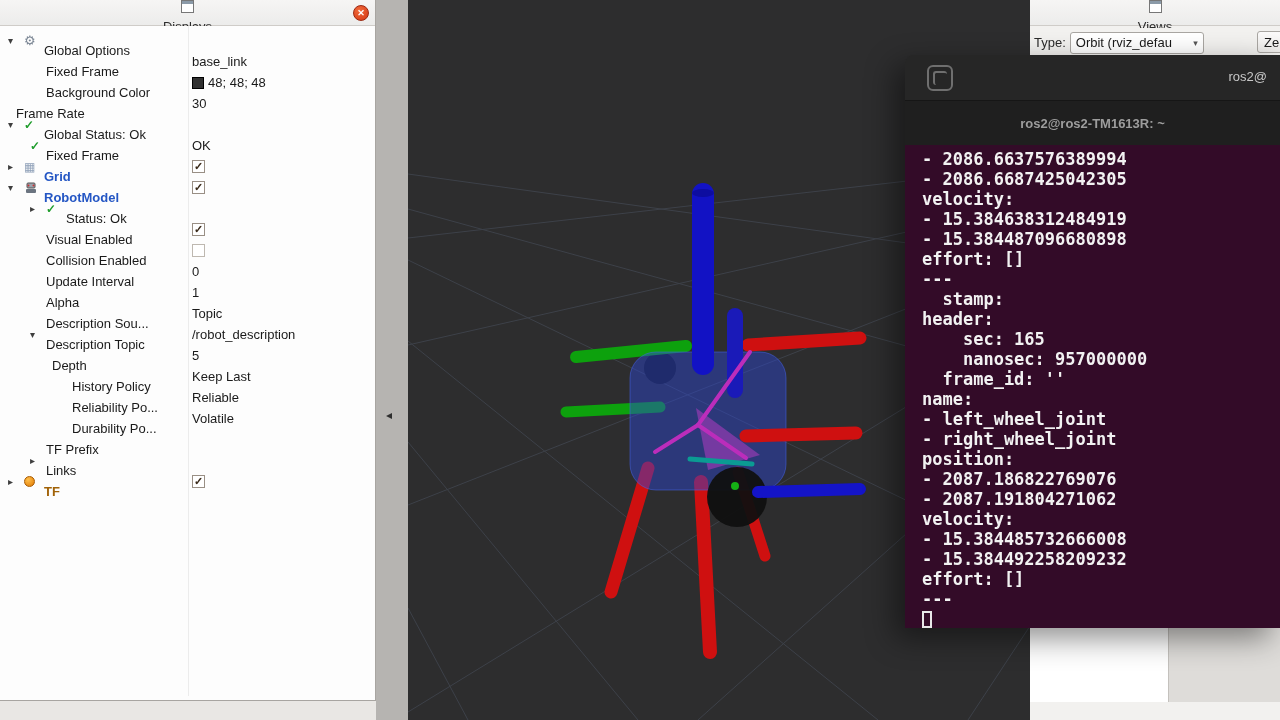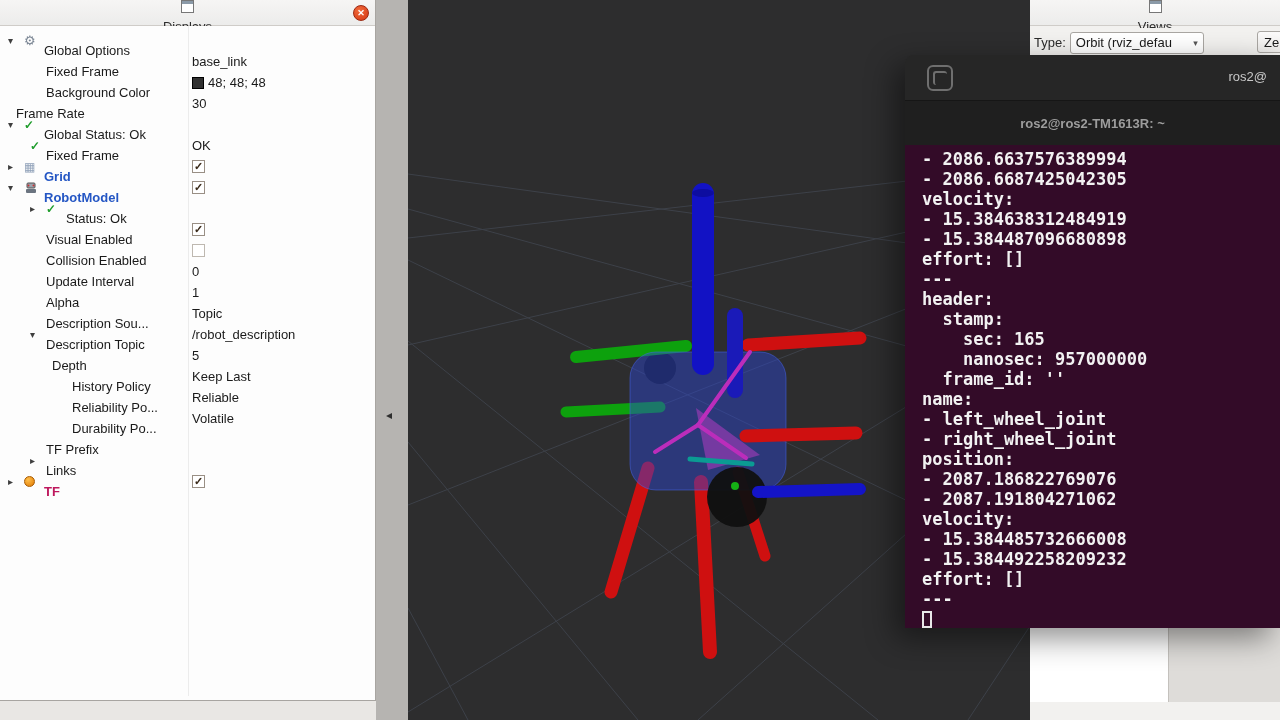--- a/index.html
+++ b/index.html
@@ -17,21 +17,21 @@
   .close-btn { position:absolute; right:6px; top:5px; width:16px; height:16px; border-radius:50%;
     background:radial-gradient(circle at 35% 30%, #f0693a, #d53611); border:1px solid #9c2912;
     color:#fff; font-size:9px; font-weight:bold; display:flex; align-items:center; justify-content:center; cursor:pointer; }
   .tree { position:relative; padding-top:4px; background:#fdfdfd; height:670px; }
   .col-divider { position:absolute; left:188px; top:0; bottom:0; width:1px; background:#ececec; }
   .tree-row { position:relative; height:21px; display:flex; align-items:center; font-size:13px; color:#1a1a1a; }
   .slot { flex:0 0 16px; width:16px; font-size:9px; color:#3f3f3f; display:flex; align-items:center; justify-content:flex-start; }
   .row-icon { flex:0 0 20px; width:20px; display:flex; align-items:center; }
   .label { white-space:nowrap;margin-top:19px; }
   .display-blue { color:#2456c4; font-weight:bold; }
-  .display-orange { color:#be185d; font-weight:bold; }
+  .display-orange { color:#a16207; font-weight:bold; }
   .value { position:absolute; left:192px; display:flex; align-items:center; gap:4px; white-space:nowrap; }
   .cb { width:13px; height:13px; background:#fff; border:1px solid #998f85; display:flex;
     align-items:center; justify-content:center; font-size:11px; font-weight:bold; color:#3a2a1a; }
   .cb.unchecked { border-color:#beb8b0; }
   .swatch { width:12px; height:12px; background:#303030; border:1px solid #000; display:inline-block; }
   .tf-ball { width:11px; height:11px; border-radius:50%; display:inline-block;
     background:radial-gradient(circle at 35% 30%, #ffc04d, #e07800); border:1px solid #a85a00; }
   .panel-footer { position:absolute; left:0; top:700px; width:376px; height:20px; background:#e9e7e4; border-top:1px solid #a8a5a1; }
 
   
@@ -360,22 +360,22 @@
   </div>
   <div class="term-body">
     <div id="term-lines">
         <div class="tline">- 2086.6637576389994</div>
         <div class="tline">- 2086.6687425042305</div>
         <div class="tline">velocity:</div>
         <div class="tline">- 15.384638312484919</div>
         <div class="tline">- 15.384487096680898</div>
         <div class="tline">effort: []</div>
         <div class="tline">---</div>
+        <div class="tline">  stamp:</div>
         <div class="tline">header:</div>
-        <div class="tline">  stamp:</div>
         <div class="tline">    sec: 165</div>
         <div class="tline">    nanosec: 957000000</div>
         <div class="tline">  frame_id: ''</div>
         <div class="tline">name:</div>
         <div class="tline">- left_wheel_joint</div>
         <div class="tline">- right_wheel_joint</div>
         <div class="tline">position:</div>
         <div class="tline">- 2087.186822769076</div>
         <div class="tline">- 2087.191804271062</div>
         <div class="tline">velocity:</div>

